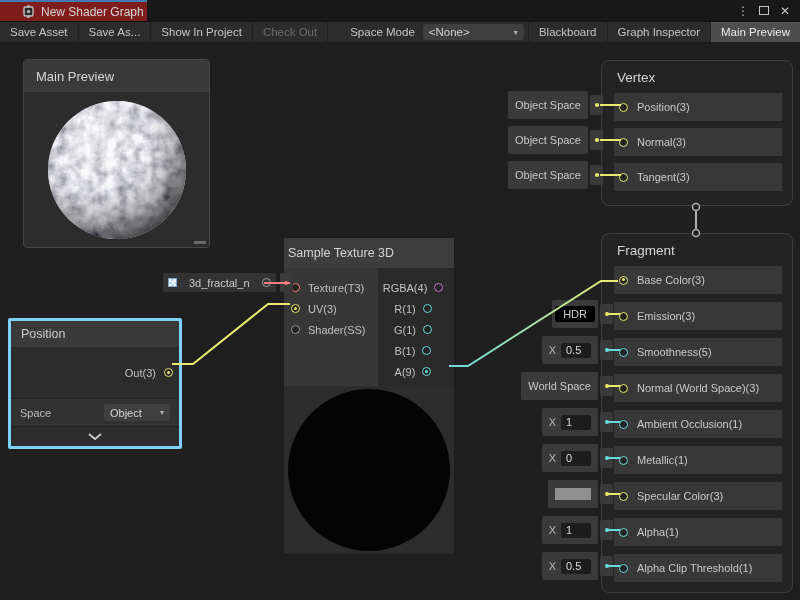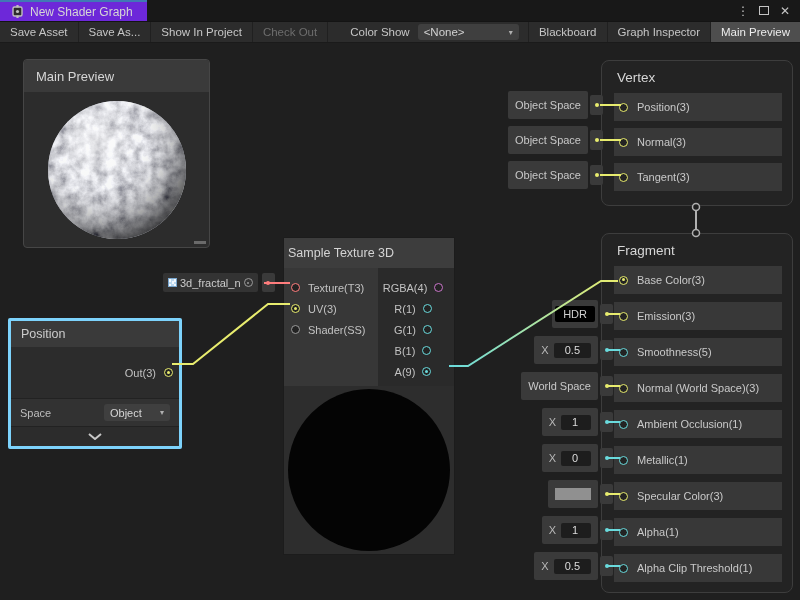--- a/index.html
+++ b/index.html
@@ -2,22 +2,22 @@
 <html><head>
 <meta charset="utf-8">
 <style>
   * { margin:0; padding:0; box-sizing:border-box; }
   html,body { width:800px; height:600px; overflow:hidden; background:#1f1f1f;
     font-family:"Liberation Sans", sans-serif; -webkit-font-smoothing:antialiased; }
 
   
   .tabbar { position:absolute; top:0; left:0; width:800px; height:22px; background:#181818;
     border-bottom:1px solid #141414; display:flex; align-items:stretch; }
-  .tab { width:147px; background:#6d28d9; border-top:2px solid #4178b5; display:flex;
-    align-items:center; gap:6px; padding-left:11px; }
+  .tab { width:147px; background:#7f1d1d; border-top:2px solid #4178b5; display:flex;
+    align-items:center; gap:6px; padding-left:22px; }
   .tab-label { font-size:12px; color:#d6d6d6; white-space:nowrap; }
   .win-controls { margin-left:auto; display:flex; align-items:center; gap:7px; padding-right:8px; }
   .win-btn { color:#c4c4c4; font-size:12px; width:14px; text-align:center; cursor:pointer; line-height:20px;}
   .maximize-glyph { display:inline-block; width:10px; height:9px; border:1.5px solid #c4c4c4; margin-top:1px;}
 
   
   .toolbar { position:absolute; top:22px; left:0; width:800px; height:21px; background:#2c2c2c;
     border-bottom:1px solid #1a1a1a; display:flex; align-items:stretch; font-size:11.5px; color:#c6c6c6; }
   .tbtn { display:flex; align-items:center; padding:0 10px; border-right:1px solid #202020; white-space:nowrap; }
   .tbtn.active { background:#4e4e4e; color:#ececec; }
@@ -62,21 +62,21 @@
   
   .chipwrap { position:absolute; display:flex; align-items:center; gap:2px; z-index:3; height:20px; }
   .chip { height:28px; background:#3a3a3a; border-radius:2px; display:flex; align-items:center;
     padding:0 7px; font-size:11px; color:#c8c8c8; white-space:nowrap; }
   .chip-dotbox { width:13px; height:20px; background:#3a3a3a; border-radius:2px; display:flex;
     align-items:center; justify-content:center; }
   .dot { width:4px; height:4px; border-radius:50%; }
   .dot.v3 { background:#e8ec6e; } .dot.v1 { background:#6adbdd; } .dot.tex { background:#ff7d7d; }
   .chip-x { color:#b8b8b8; margin-right:5px; }
   .chip-field { background:#1d1d1d; border-radius:2px; height:15px; min-width:30px; display:flex;
-    align-items:center; padding:0 11px; color:#dcdcdc; }
+    align-items:center; padding:0 5px; color:#dcdcdc; }
   .chip-hdr { background:#000; border-radius:2px; height:16px; display:flex; align-items:center;
     padding:0 8px; color:#d0d0d0; }
   .chip-swatch { width:36px; height:12px; background:#909090; }
 
   
   .stx-node { position:absolute; left:283px; top:194px; width:172px; background:#2a2a2a;
     border:1px solid #1c1c1c; border-radius:2px; z-index:2; }
   .stx-title { height:30px; background:#3d3d3d; display:flex; align-items:center; padding-left:4px;
     font-size:12.5px; color:#d4d4d4; }
   .stx-body { display:flex; height:118px; }
@@ -84,21 +84,21 @@
   .stx-out { width:76px; padding-top:9px; }
   .in-row { height:21px; display:flex; align-items:center; padding-left:7px; gap:8px; }
   .out-row { height:21px; display:flex; align-items:center; justify-content:center; padding-right:6px; gap:7px; }
   .io-label { font-size:11px; color:#c2c2c2; white-space:nowrap; }
   .stx-preview { height:168px; background:#2d2d2d; display:flex; align-items:center; justify-content:center; }
   .black-ball { width:162px; height:162px; border-radius:50%; background:#040404; }
 
   
   .texchip { position:absolute; left:163px; top:230px; display:flex; align-items:center; gap:4px; z-index:3; }
   .texchip-main { height:19px; background:#333333; border-radius:2px; display:flex; align-items:center;
-    gap:3px; padding:0 5px; }
+    gap:12px; padding:0 5px; }
   .tex-icon { width:9px; height:9px; border:1px solid #7aa7cf;
     background:conic-gradient(#bcd9f0 90deg, #f3f8fd 90deg 180deg, #bcd9f0 180deg 270deg, #f3f8fd 270deg);
     background-size:5px 5px; }
   .texchip-name { font-size:11px; color:#cccccc; }
   .obj-picker { width:9px; height:9px; border-radius:50%; border:1px solid #9a9a9a; position:relative; }
   .obj-picker::after { content:""; position:absolute; left:2.5px; top:2.5px; width:2px; height:2px;
     border-radius:50%; background:#9a9a9a; }
 
   
   .pos-node { position:absolute; left:8px; top:275px; width:174px; background:#2c2c2c;
@@ -133,21 +133,21 @@
     <span class="win-btn"><span class="maximize-glyph"></span></span>
     <span class="win-btn">✕</span>
   </div>
 </div>
 
 <div class="toolbar">
   <div class="tbtn">Save Asset</div>
   <div class="tbtn">Save As...</div>
   <div class="tbtn">Show In Project</div>
   <div class="tbtn disabled">Check Out</div>
-  <div class="tb-label">Color Show</div>
+  <div class="tb-label">Space Mode</div>
   <div class="tb-dd">
     <span>&lt;None&gt;</span>
     <span class="dd-arrow">▾</span>
   </div>
   <div class="tb-right">
     <div class="tbtn">Blackboard</div>
     <div class="tbtn">Graph Inspector</div>
     <div class="tbtn active">Main Preview</div>
   </div>
 </div>

